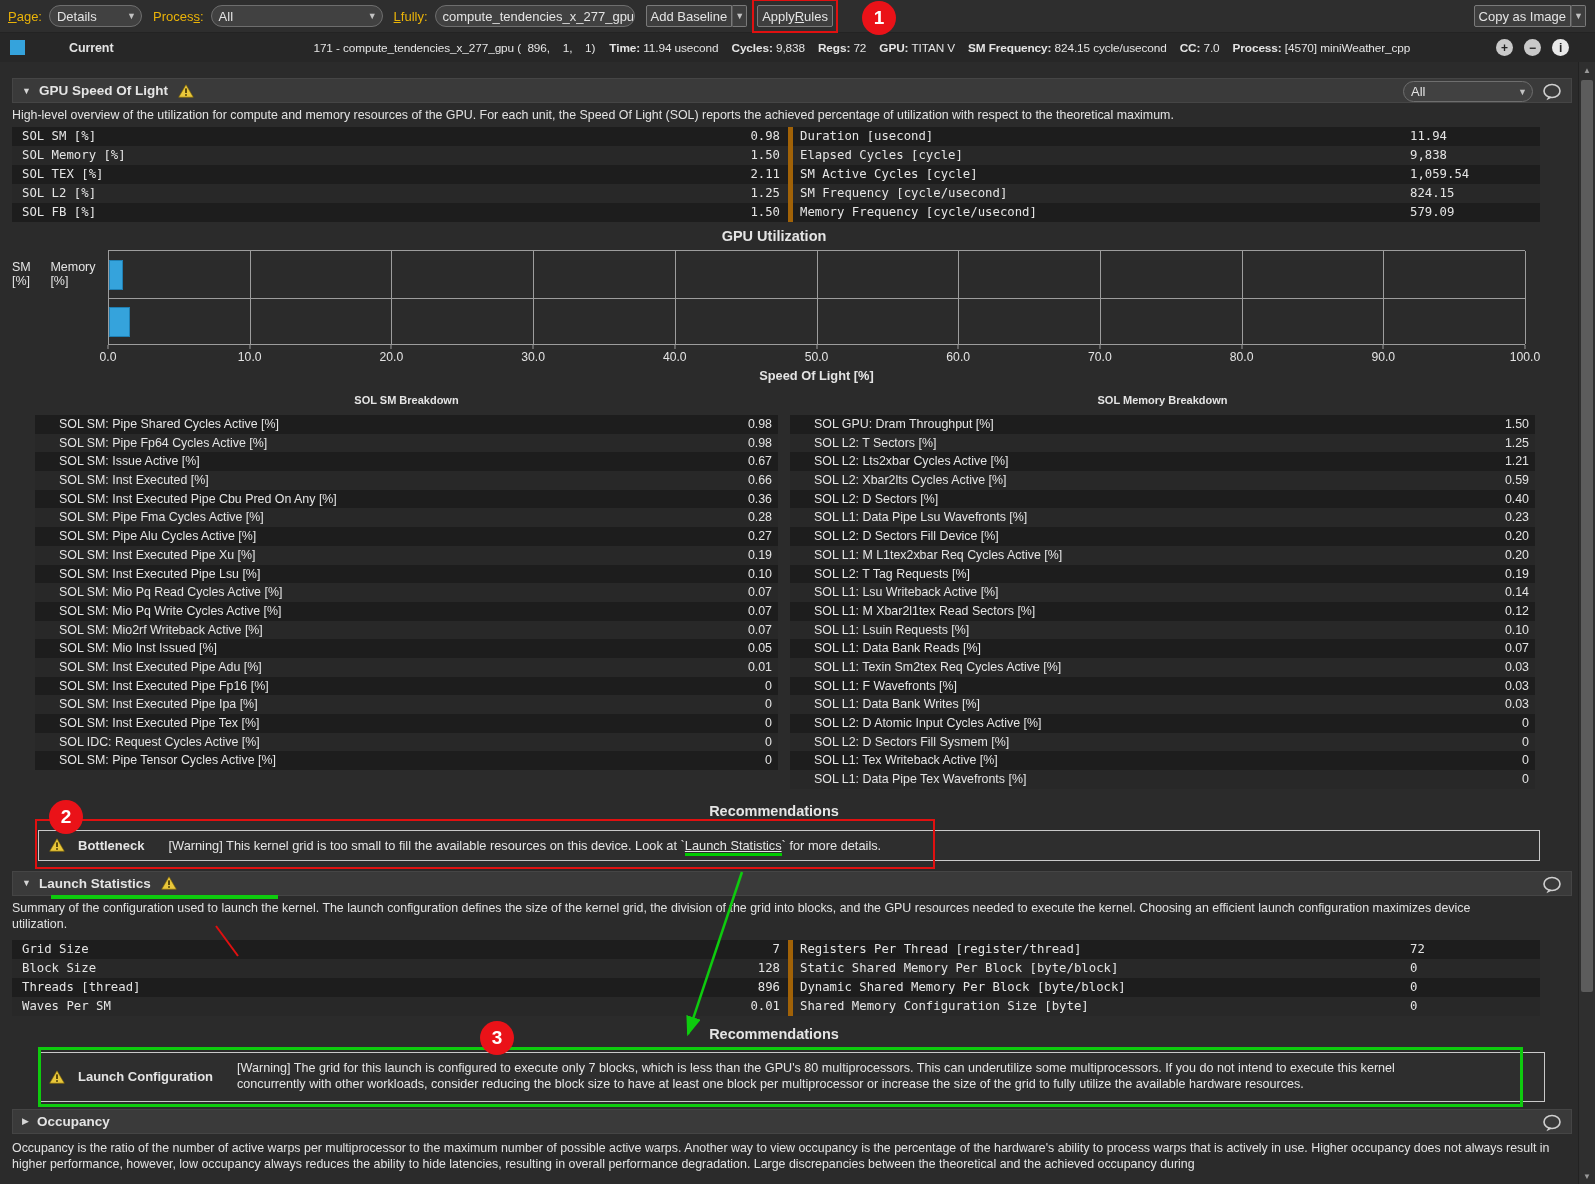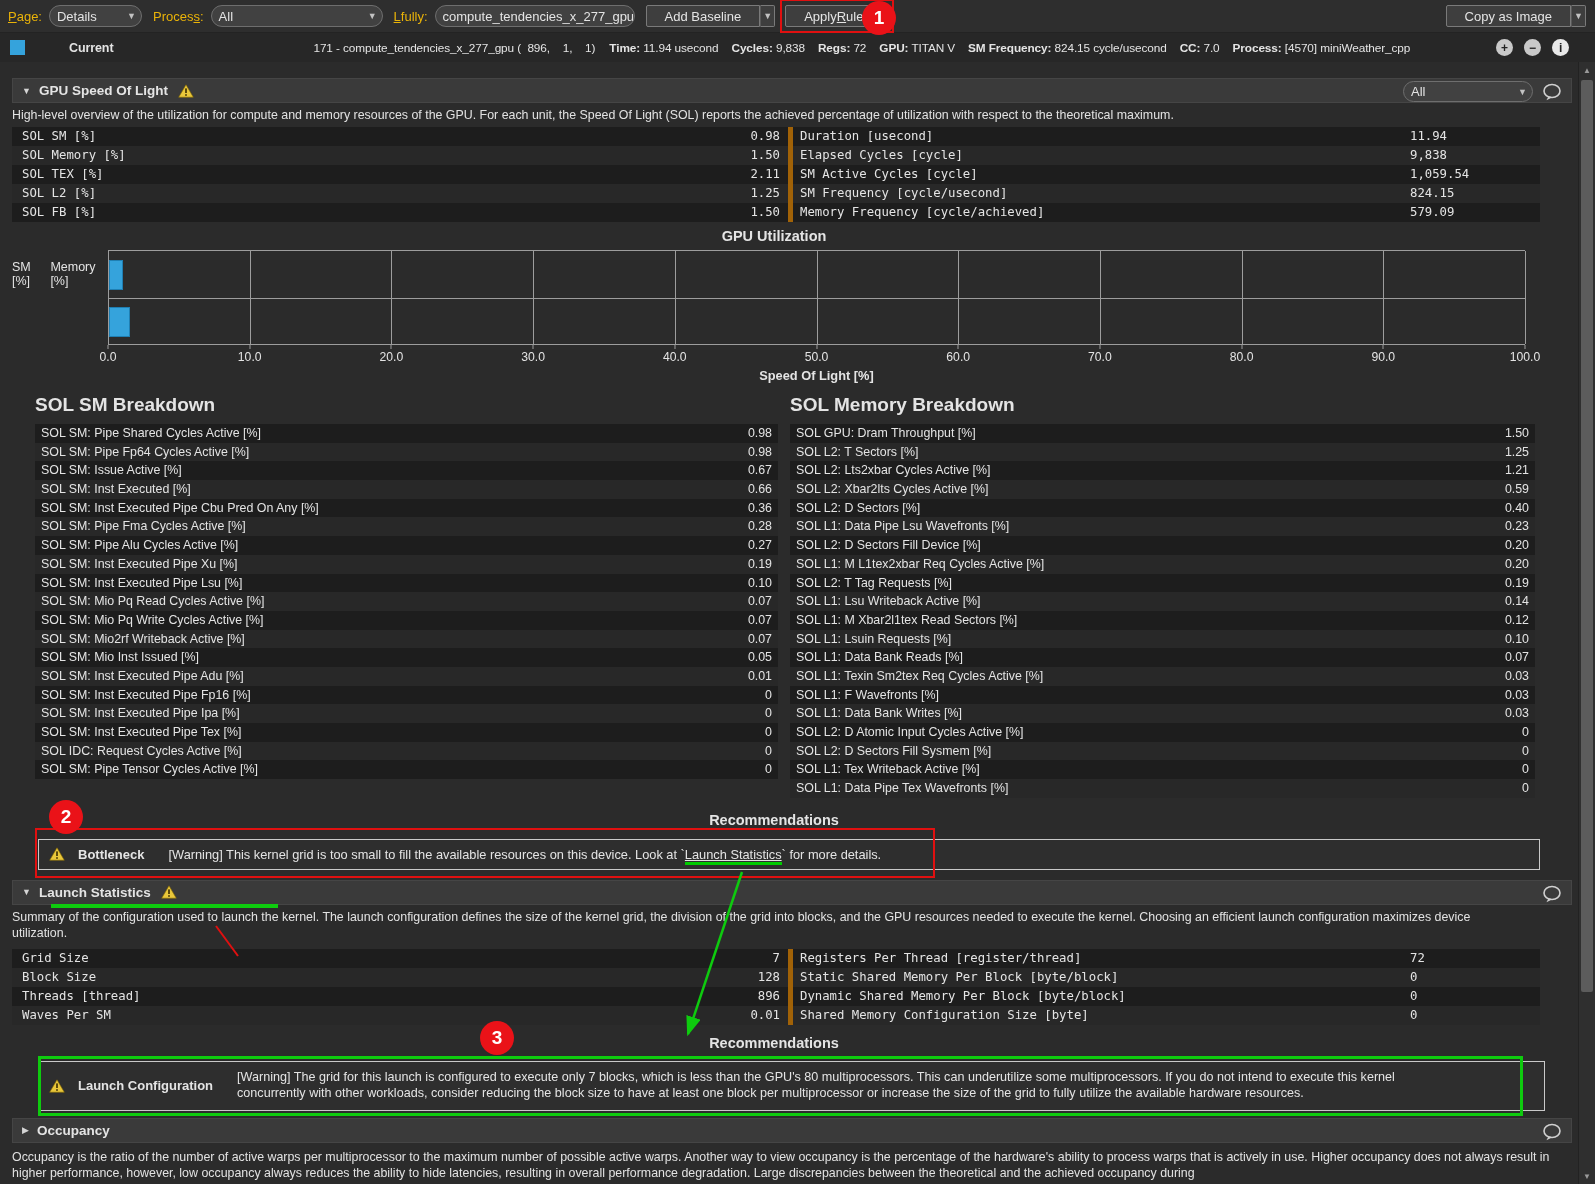--- a/index.html
+++ b/index.html
@@ -9,21 +9,21 @@
   u{text-decoration:underline}
 
   
   .row1{position:absolute;top:0;left:0;right:0;height:33px;background:#2e2e2e;
         border-bottom:1px solid #232323;display:flex;align-items:center;padding-left:8px;gap:7px;z-index:10}
   .lbl{color:#eab308;white-space:nowrap}
   .dd{height:22px;background:#414141;border:1px solid #6e6e6e;border-radius:11px;
       display:flex;align-items:center;justify-content:space-between;padding:0 5px 0 7px;gap:6px;cursor:default;overflow:hidden;white-space:nowrap}
   .arr{color:#c2c2c2;font-size:9px}
   .btn{height:22px;background:#3e3e3e;border:1px solid #7a7a7a;border-radius:2px;
-       display:flex;align-items:center;padding:0 18px;white-space:nowrap}
+       display:flex;align-items:center;padding:0 4px;white-space:nowrap}
   .split{display:flex}
   .split .btn{border-radius:2px 0 0 2px}
   .arrbtn{width:15px;height:22px;background:#3e3e3e;border:1px solid #7a7a7a;border-left:1px solid #585858;
           border-radius:0 2px 2px 0;display:flex;align-items:center;justify-content:center}
   .apply-wrap{position:relative;margin-left:3px}
   .ann-rect-red{position:absolute;left:-5px;top:-6px;right:-5px;bottom:-6px;border:2px solid #e01010;pointer-events:none}
 
   
   .row2{position:absolute;top:33px;left:0;right:0;height:29px;background:#272727;display:flex;
         align-items:center;font-size:11.8px;letter-spacing:-0.1px;z-index:9}
@@ -73,24 +73,24 @@
   .chart-plot::after{content:"";position:absolute;left:0;right:0;top:47px;height:1px;background:#9d9d9d}
   .vgrid{position:absolute;top:0;bottom:0;width:1px;background:#9d9d9d}
   .bar{position:absolute;height:30px;left:1px;border:1px solid #1f7fb3}
   .chart-ticks{position:relative;flex:1;height:21px}
   .tickmark{position:absolute;top:0;height:4px;width:1px;background:#9d9d9d;transform:translateX(-50%)}
   .xtick{position:absolute;top:5px;transform:translateX(-50%);font-size:12.2px}
   .chart-xlabel{padding-left:96px;text-align:center;font-weight:bold;font-size:12.8px;height:20px;line-height:20px}
 
   
   .bd-wrap{display:flex;margin:8px 0 0 35px;gap:12px;align-items:flex-start}
-  .bd-title{text-align:left;font-weight:bold;font-size:19px;height:20px;margin-bottom:10px}
+  .bd-title{text-align:center;font-weight:bold;font-size:11px;height:20px;margin-bottom:1px}
   .brow{display:flex;height:18.7px;line-height:18.7px;font-size:12.4px;background:#1d1d1d}
   .brow.alt{background:#282828}
-  .brow .bl{flex:1;padding-left:6px;overflow:hidden;white-space:nowrap}
+  .brow .bl{flex:1;padding-left:24px;overflow:hidden;white-space:nowrap}
   .brow .bv{width:80px;text-align:right;padding-right:6px}
 
   
   .rec-hdr{width:1548px;text-align:center;font-weight:bold;font-size:14.5px;margin-top:14px;height:20px}
   .rec-hdr.mt10{margin-top:10px;height:18px}
   .rule-box{margin:7px 0 0 38px;width:1502px;height:31px;background:#2e2e2e;border:1px solid #c9c9c9;
             display:flex;align-items:center;padding-left:10px;position:relative;font-size:12.8px}
   .rule-box .warn-icon{margin-left:0}
   .rule-label{font-weight:bold;margin:0 24px 0 13px;white-space:nowrap;font-size:13px}
   .rule-msg{white-space:nowrap}
@@ -218,21 +218,21 @@
         </div>
         <div class="prow alt">
           <span class="c1">SOL L2 [%]</span>
           <span class="c2">1.25</span>
           <span class="c3">SM Frequency [cycle/usecond]</span>
           <span class="c4">824.15</span>
         </div>
         <div class="prow">
           <span class="c1">SOL FB [%]</span>
           <span class="c2">1.50</span>
-          <span class="c3">Memory Frequency [cycle/achieved]</span>
+          <span class="c3">Memory Frequency [cycle/usecond]</span>
           <span class="c4">579.09</span>
         </div>
       </div>
 
     <div class="chart-title">GPU Utilization</div>
     <div class="chart">
       <div class="chart-row">
         <div id="chart-ylabels" class="chart-ylabels">
             <div class="ylabel">SM [%]</div>
             <div class="ylabel">Memory [%]</div>

